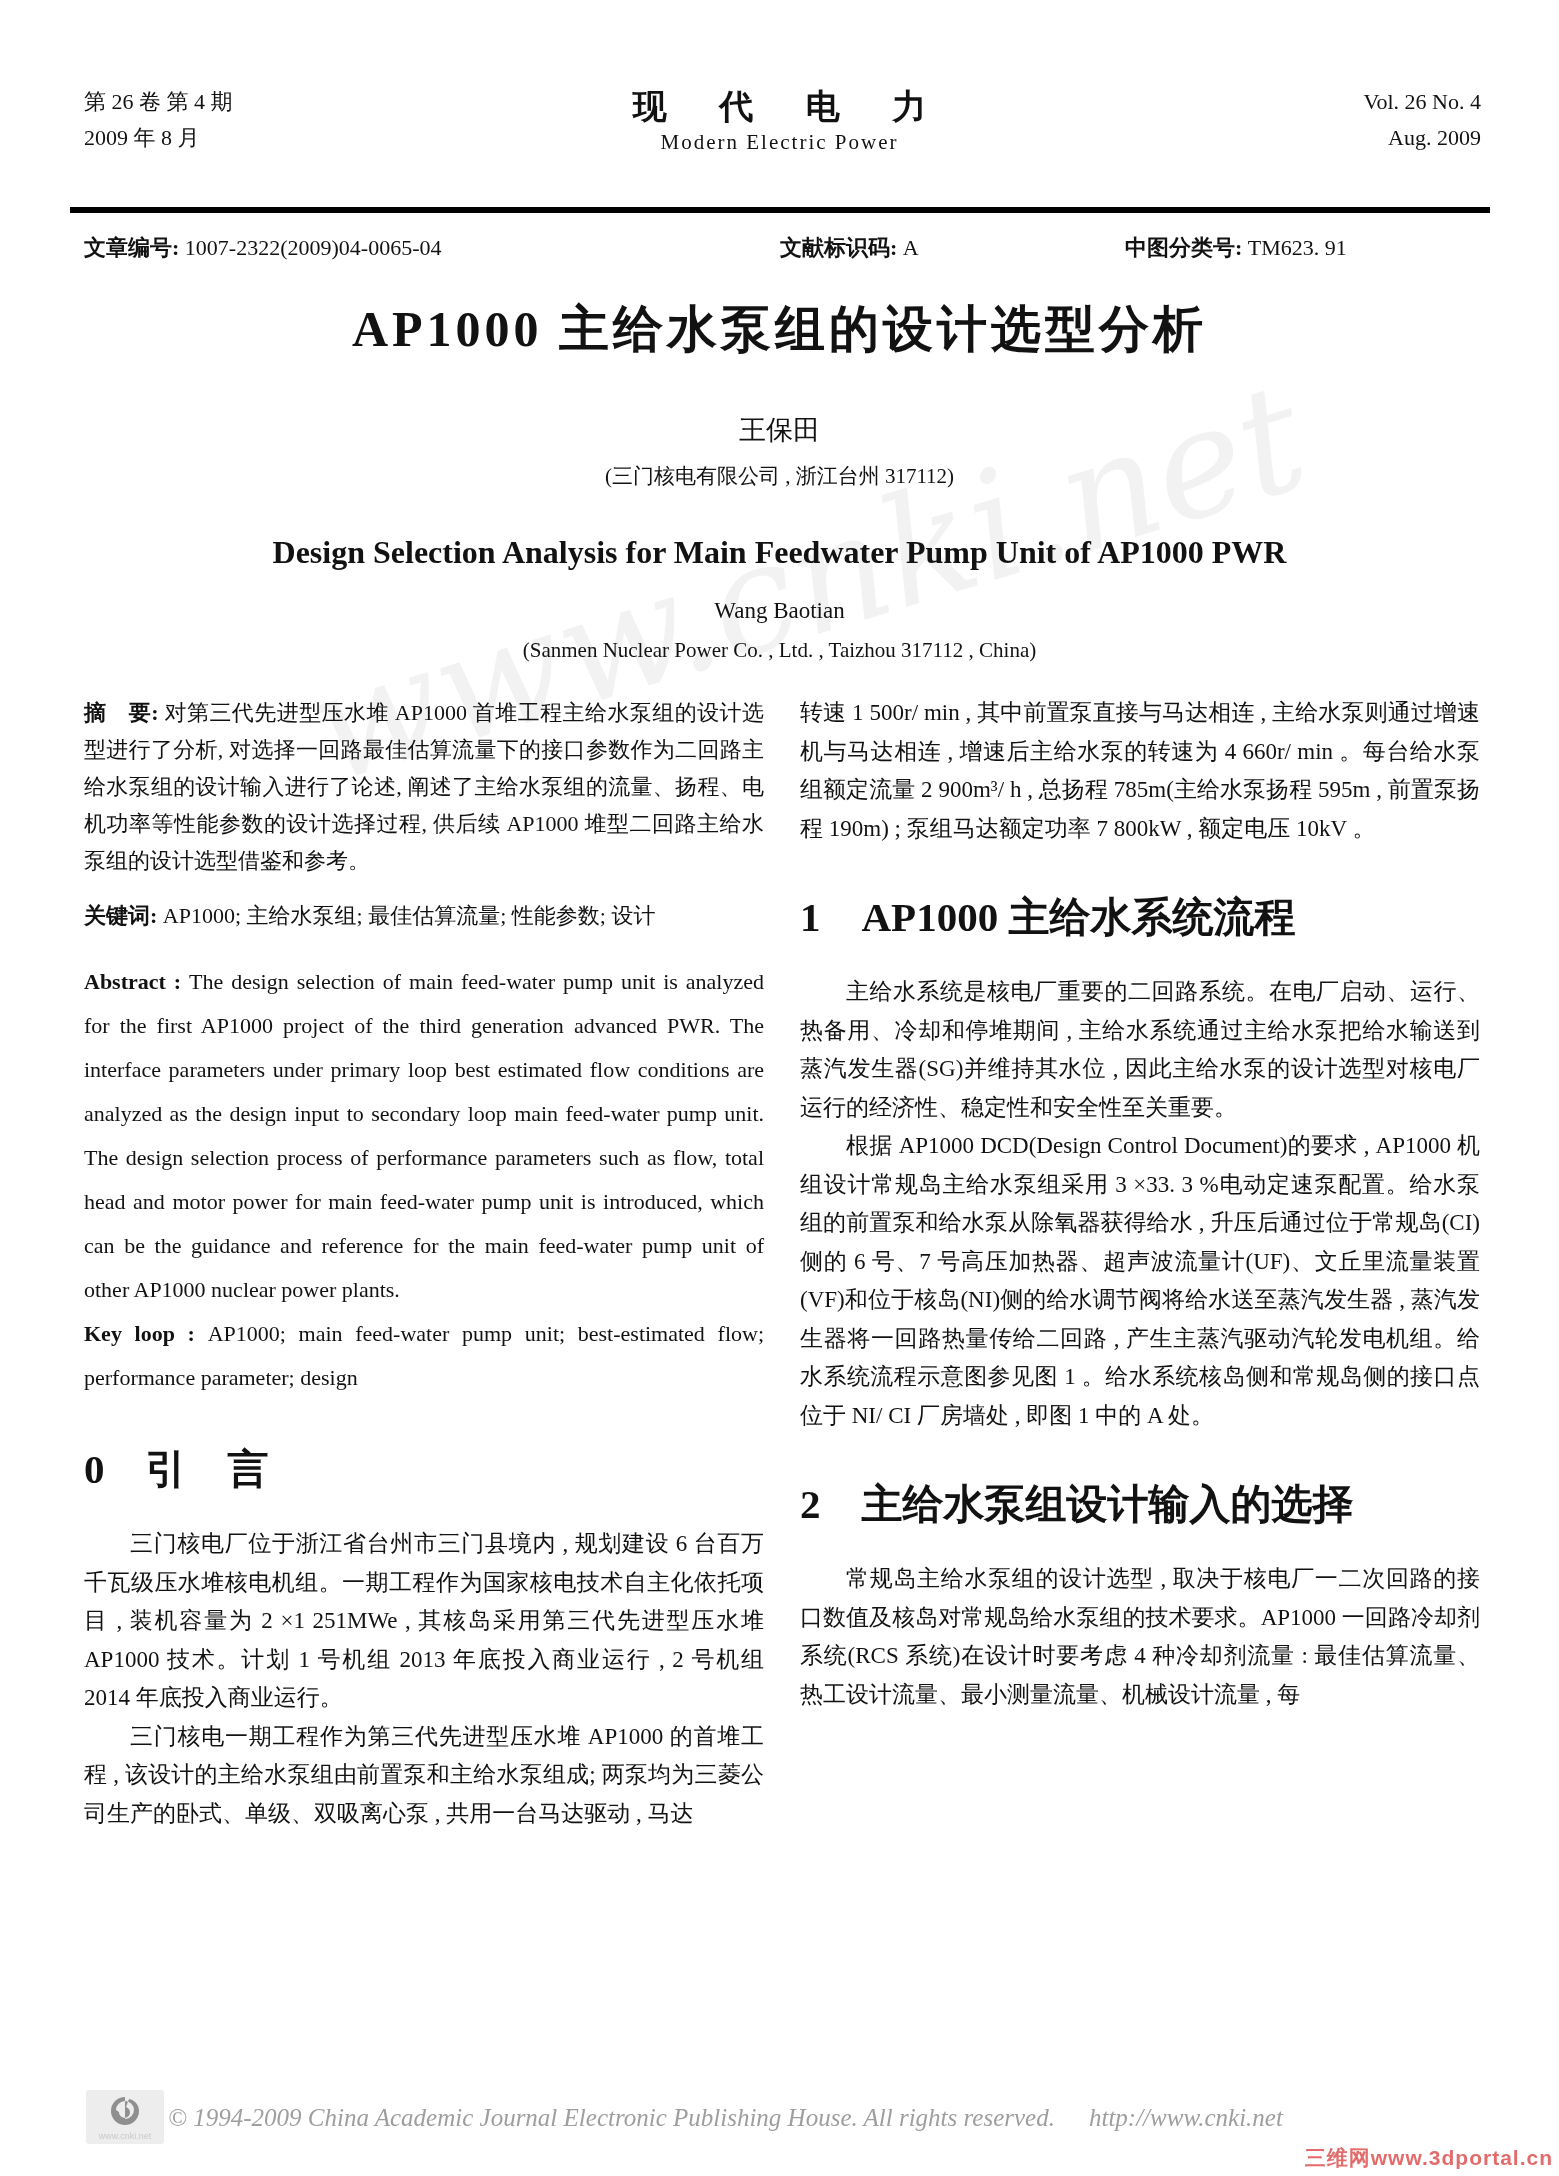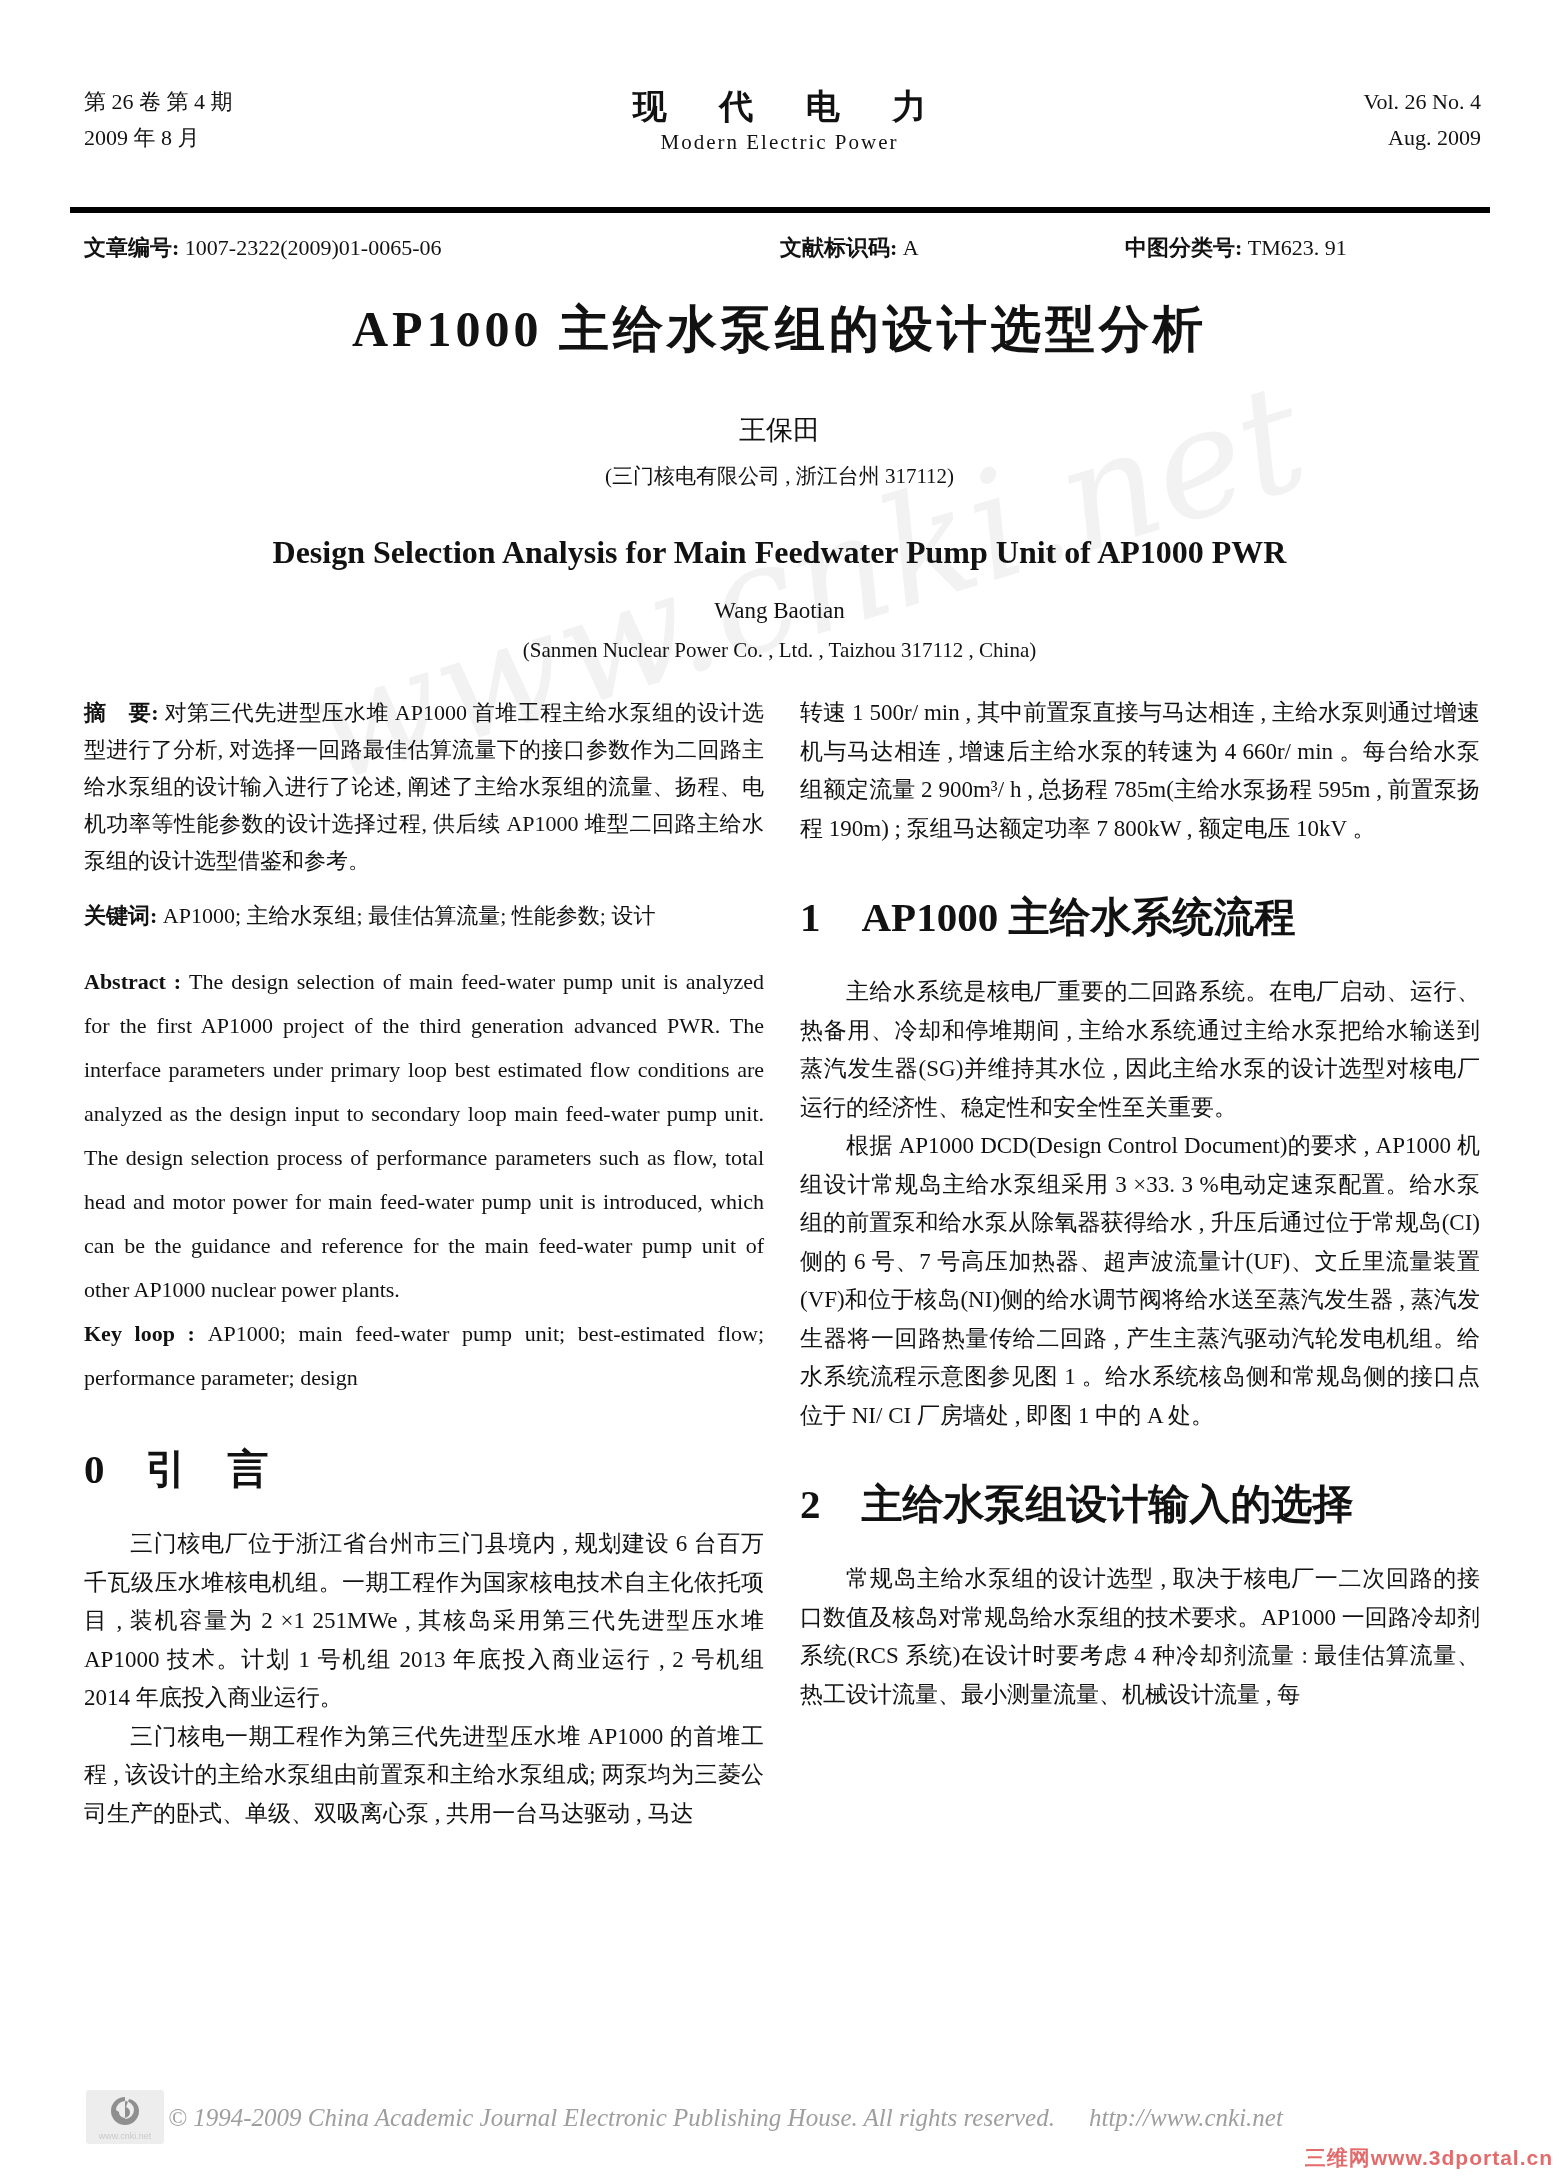--- a/index.html
+++ b/index.html
@@ -96,21 +96,21 @@
     </div>
   </div>
   <div class="hdr-center">
     <div class="journal-cn">现 代 电 力</div>
     <div class="journal-en">Modern  Electric  Power</div>
   </div>
 
   <div class="rule"></div>
 
   <div class="meta">
-    <span class="meta-item m1"><span class="lbl-cn">文章编号: </span><span>1007-2322(2009)01-0065-06</span></span>
+    <span class="meta-item m1"><span class="lbl-cn">文章编号: </span><span>1007-2322(2009)04-0065-04</span></span>
     <span class="meta-item m2"><span class="lbl-cn">文献标识码: </span><span>A</span></span>
     <span class="meta-item m3"><span class="lbl-cn">中图分类号: </span><span>TM623. 91</span></span>
   </div>
 
   <div class="title-cn">AP1000 主给水泵组的设计选型分析</div>
   <div class="author-cn">王保田</div>
   <div class="affil-cn">(三门核电有限公司 , 浙江台州   317112)</div>
   <div class="title-en">Design  Selection  Analysis  for  Main  Feedwater  Pump  Unit  of  AP1000  PWR</div>
   <div class="author-en">Wang Baotian</div>
   <div class="affil-en">(Sanmen Nuclear Power Co. , Ltd. ,  Taizhou 317112 , China)</div>

